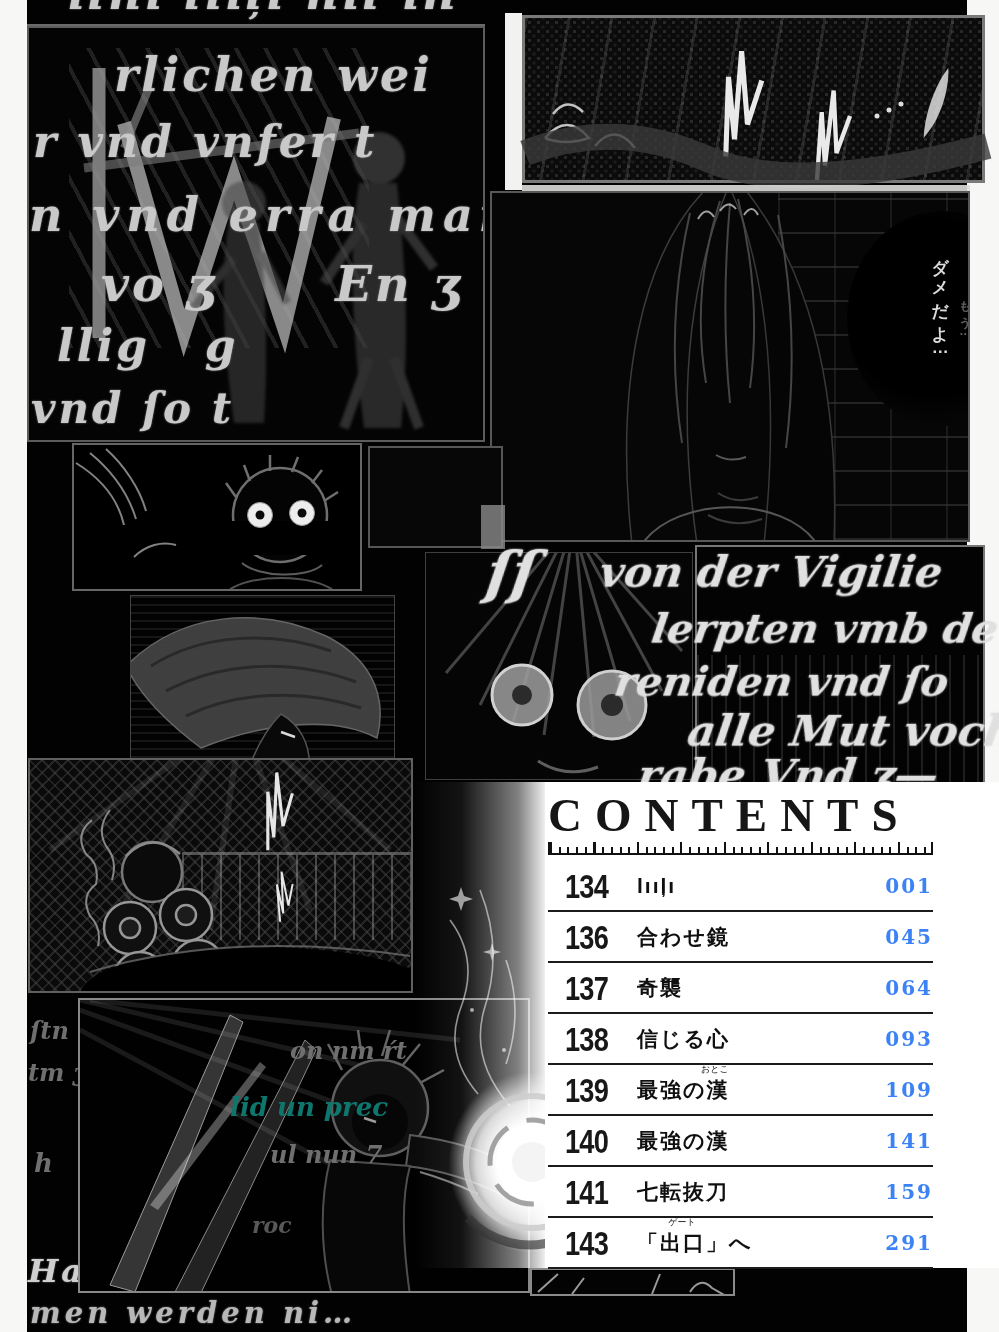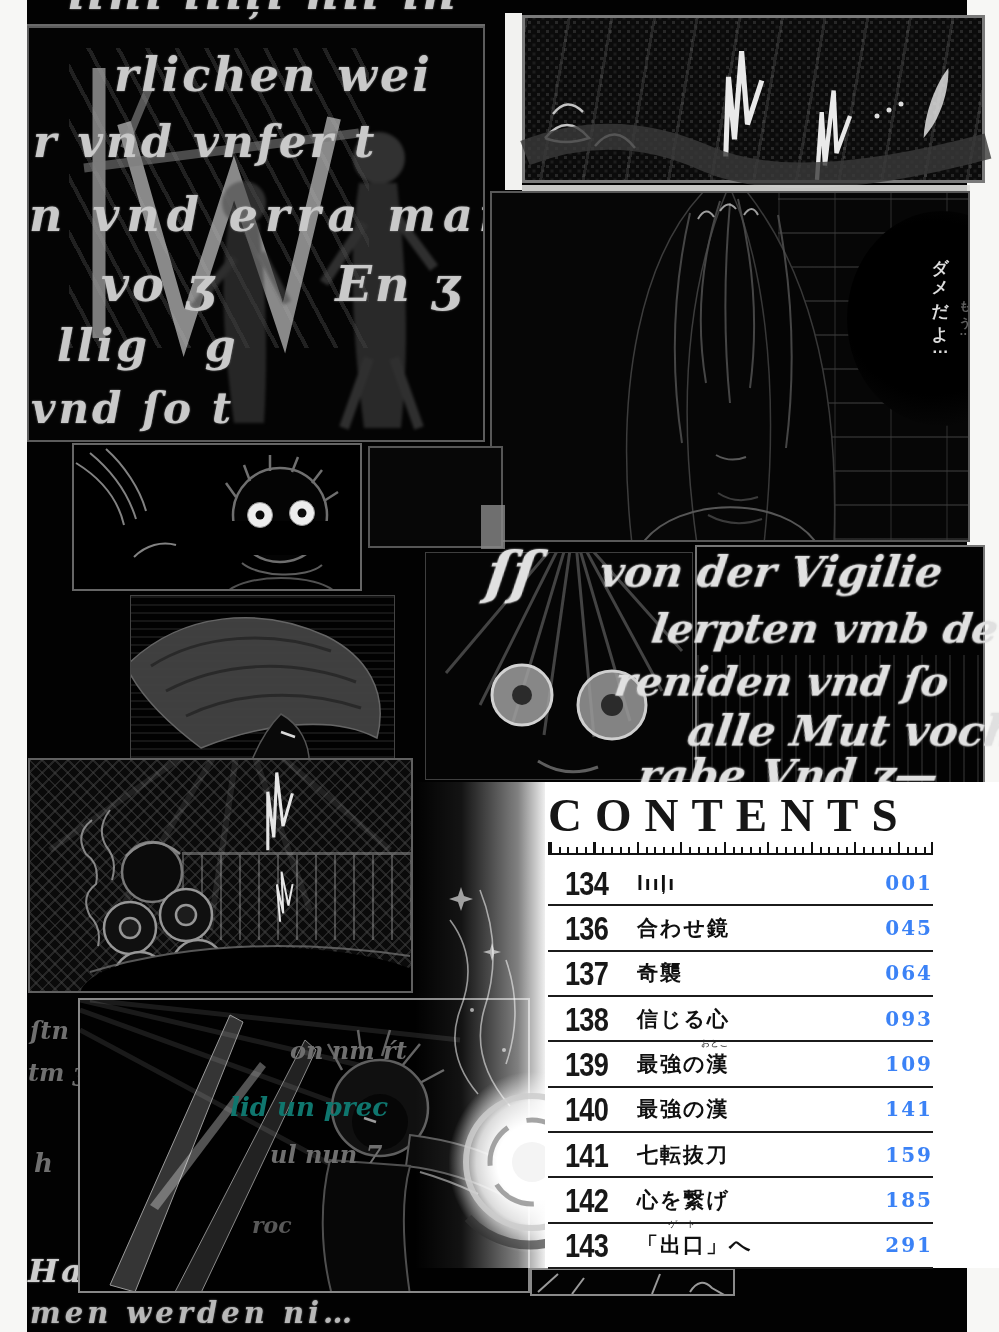--- a/index.html
+++ b/index.html
@@ -413,25 +413,20 @@
           <span class="titlewrap"><span class="ctitle">最強の漢</span></span>
           <span class="pagenum">141</span>
         </div>
 
         <div class="row">
           <span class="numwrap"><span class="num">141</span></span>
           <span class="titlewrap"><span class="ctitle">七転抜刀</span></span>
           <span class="pagenum">159</span>
         </div>
 
-        <div class="row">
-          <span class="numwrap"><span class="num">142</span></span>
-          <span class="titlewrap"><span class="ctitle">心を繋げ</span></span>
-          <span class="pagenum">185</span>
-        </div>
 
         <div class="row">
           <span class="numwrap"><span class="num">143</span></span>
           <span class="titlewrap"><span class="furi furi-143">ゲート</span><span class="ctitle">「出口」へ</span></span>
           <span class="pagenum">291</span>
         </div>
 
       </div>
     </div>
   </div>

